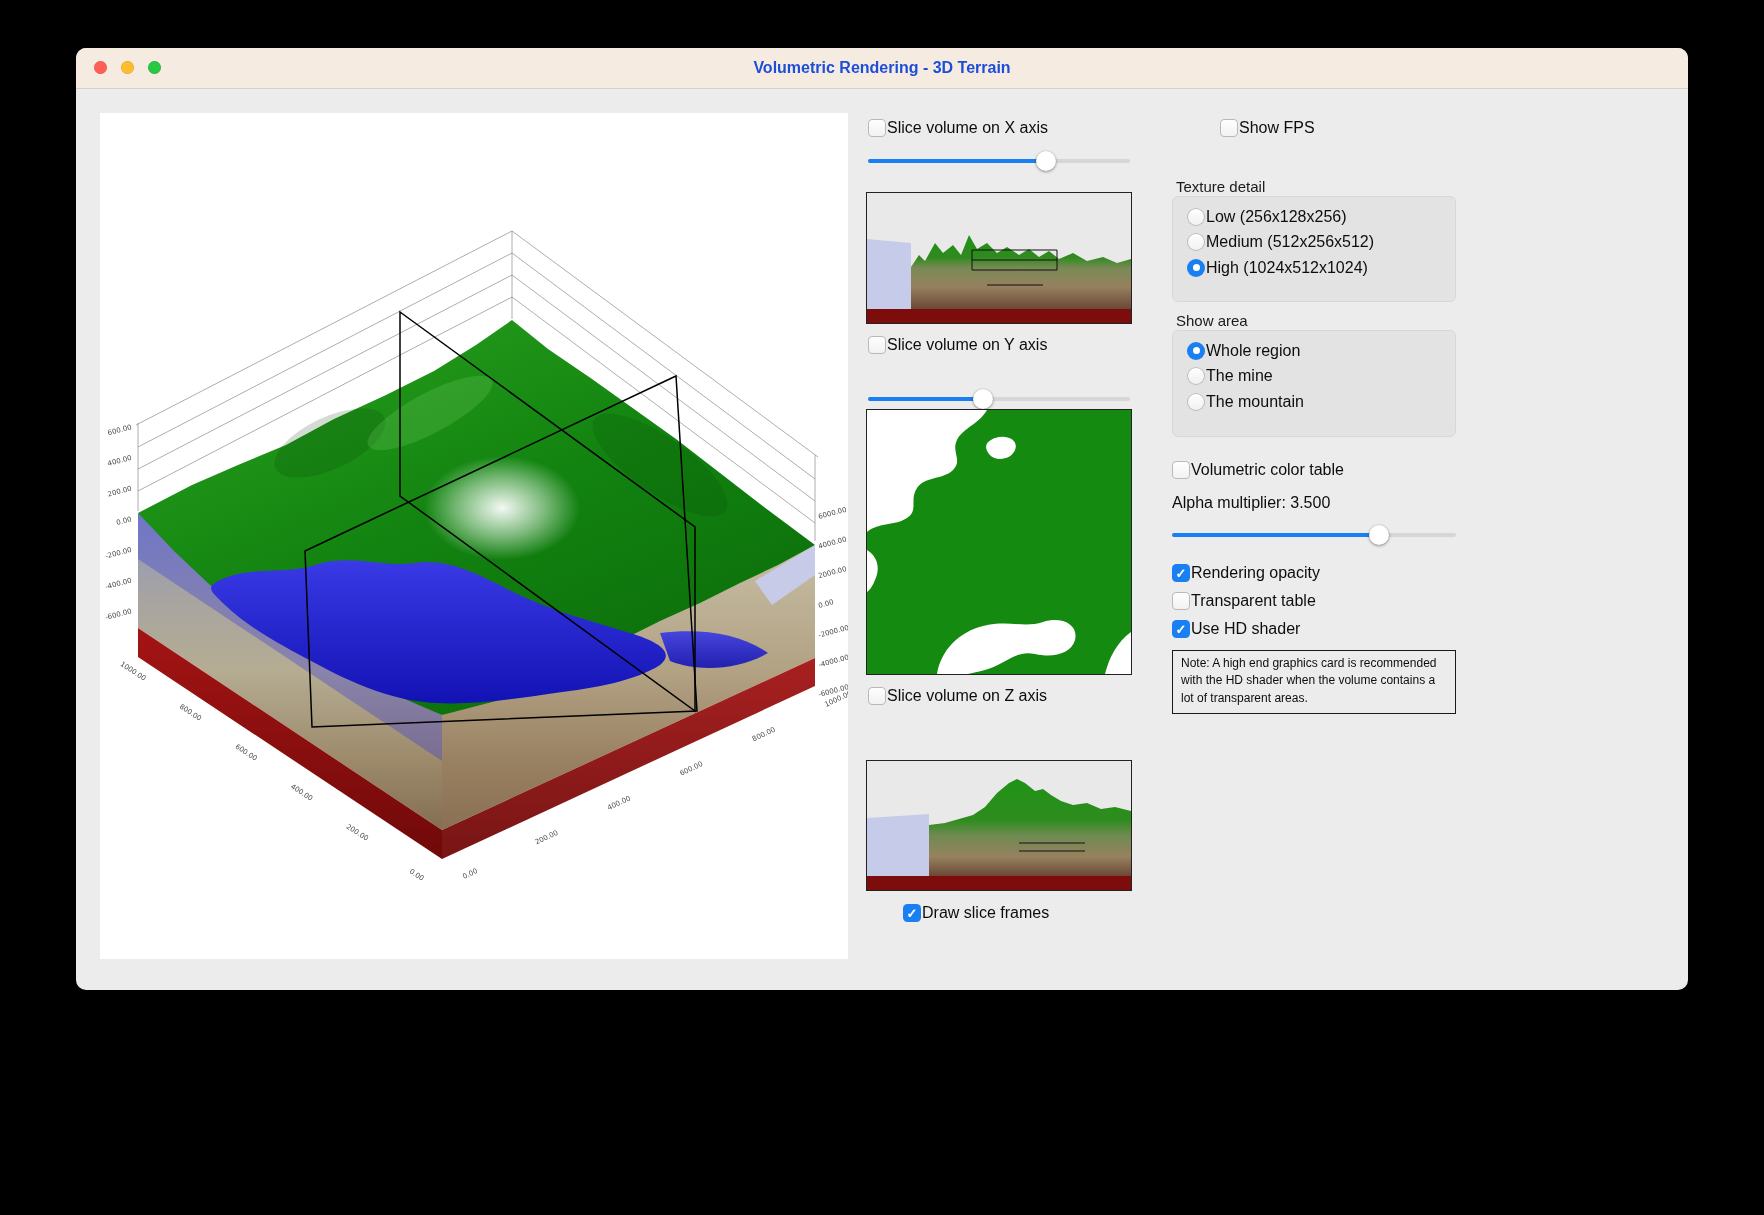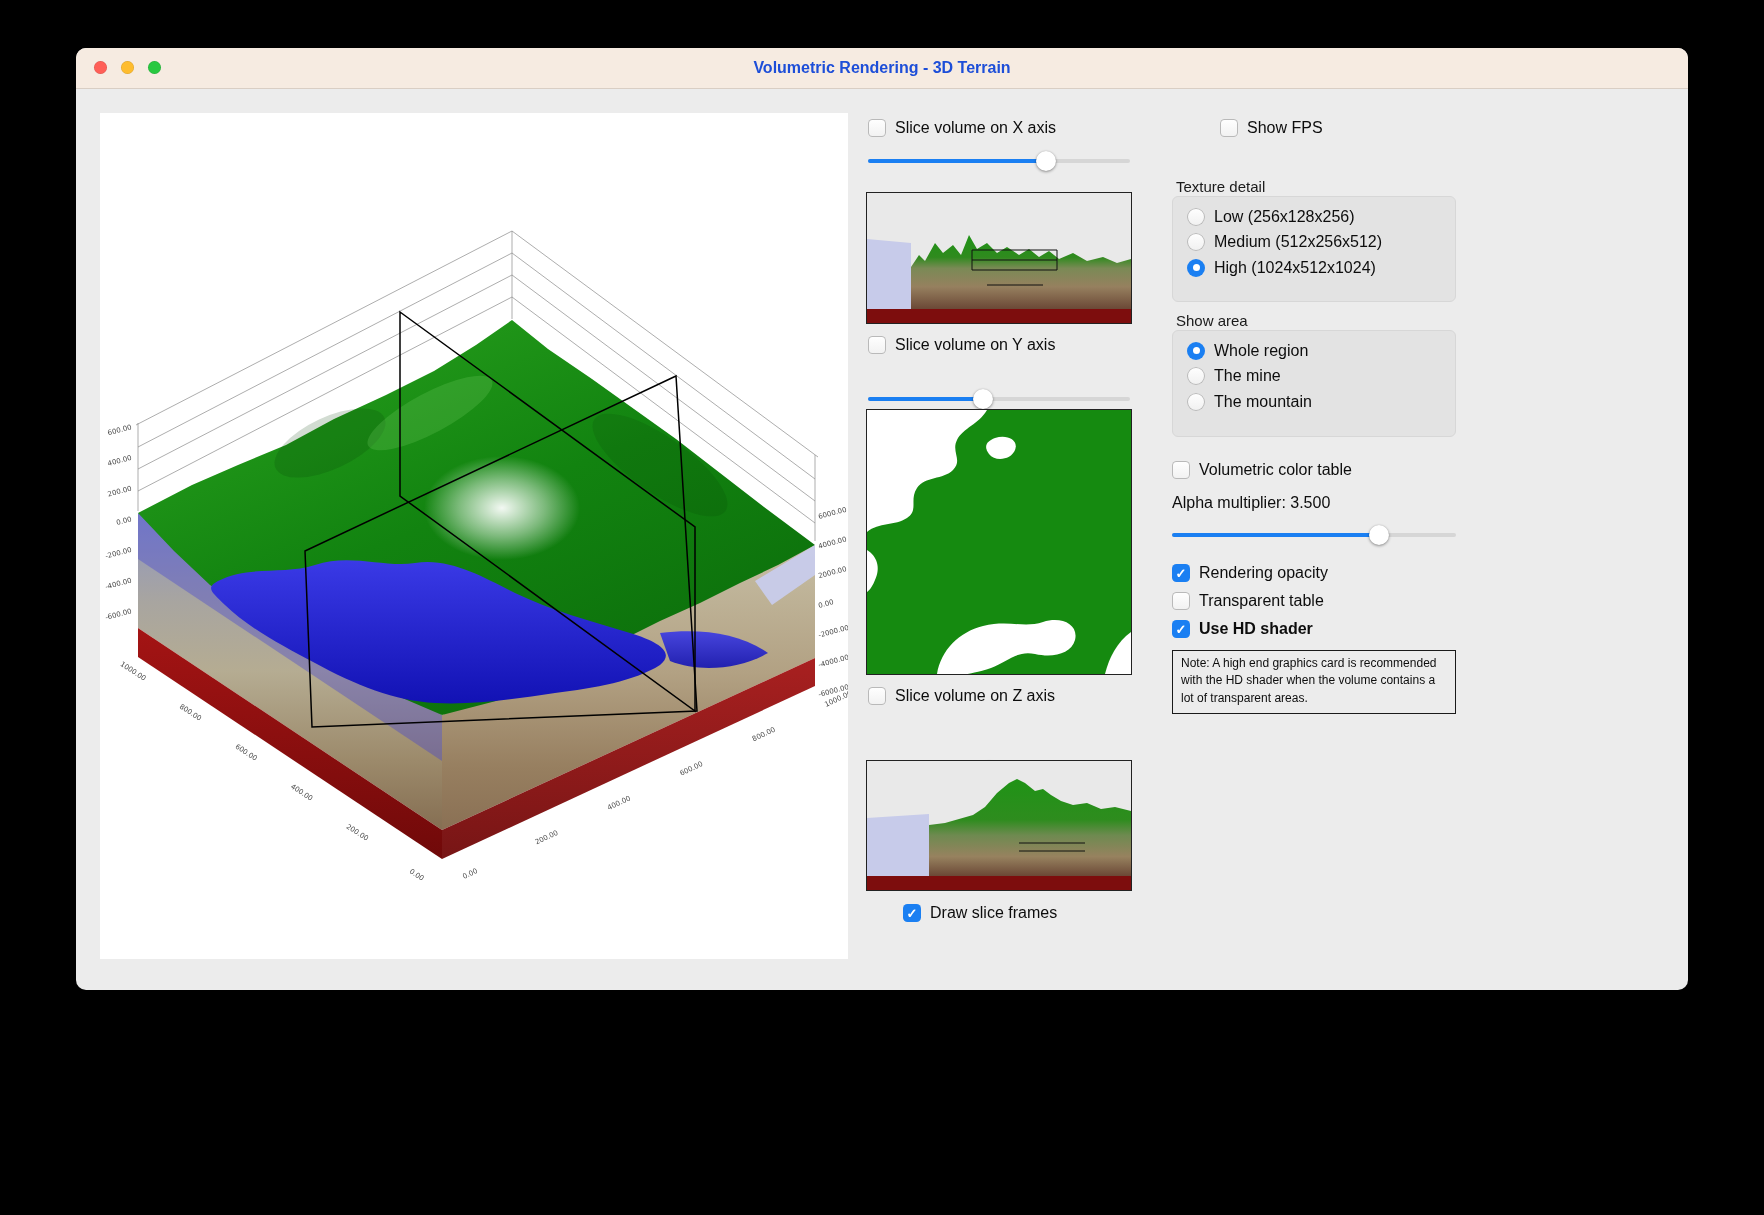--- a/index.html
+++ b/index.html
@@ -28,21 +28,21 @@
     position:absolute;left:24px;top:65px;width:748px;height:846px;background:#fff;
   }
   .viewport svg{display:block;width:748px;height:846px;}
   .axis-label{font-family:"DejaVu Sans",sans-serif;font-size:7px;fill:#4a4a4a;}
 
   .col{position:absolute;top:0;}
   .col-mid{left:790px;width:266px;}
   .col-right{left:1096px;width:284px;}
   .col > *{position:absolute;}
 
-  .ctl-row{display:flex;align-items:center;gap:9px;height:24px;}
+  .ctl-row{display:flex;align-items:center;gap:1px;height:24px;}
   .lbl{font-size:16px;color:#0d0d0d;white-space:nowrap;}
   .check{
     width:18px;height:18px;border-radius:4.5px;flex:none;position:relative;
     background:linear-gradient(#ffffff,#f1f1f1);box-shadow:inset 0 0 0 1px #b9b9b9;
   }
   .check.on{background:#1a7ff2;box-shadow:none;}
   .check.on::after{
     content:"\2713";position:absolute;inset:0;display:flex;align-items:center;justify-content:center;
     color:#fff;font-size:13px;font-weight:bold;
   }
@@ -340,21 +340,21 @@
     </div>
 
     <div class="ctl-row" style="top:513px;left:0;">
       <span class="check on"></span>
       <span class="lbl">Rendering opacity</span>
     </div>
     <div class="ctl-row" style="top:541px;left:0;">
       <span class="check"></span>
       <span class="lbl">Transparent table</span>
     </div>
-    <div class="ctl-row" style="top:569px;left:0;font-weight:bold;">
+    <div class="ctl-row" style="top:569px;left:0;">
       <span class="check on"></span>
       <span class="lbl">Use HD shader</span>
     </div>
 
     <div class="note-box" style="top:602px;left:0;">Note: A high end graphics card is recommended with the HD shader when the volume contains a lot of transparent areas.</div>
   </div>
 
 </div>
 
 </body></html>

